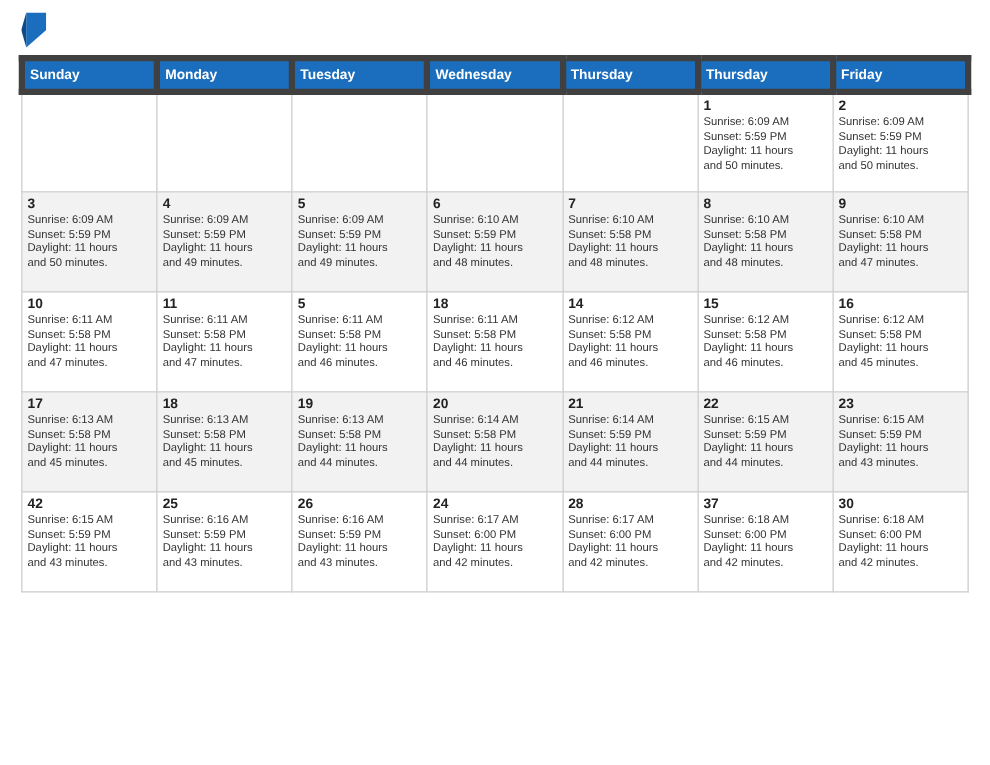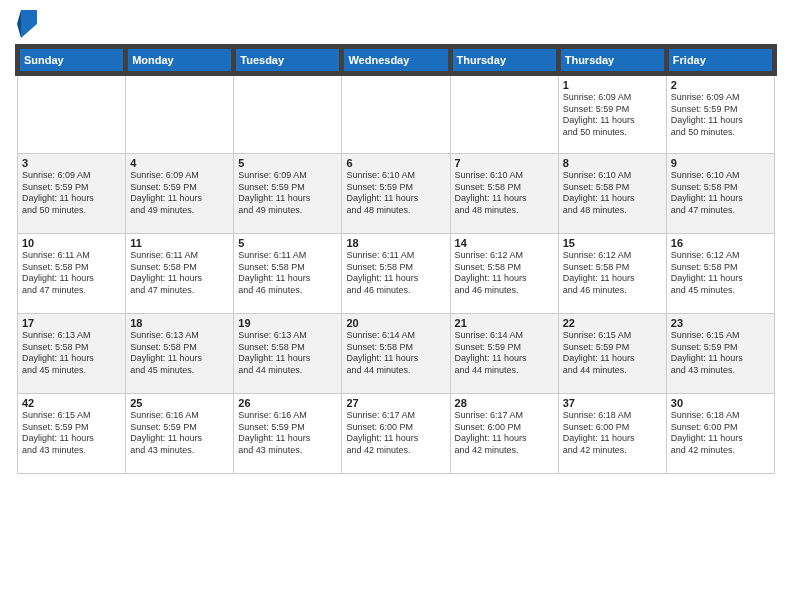--- a/index.html
+++ b/index.html
@@ -323,21 +323,21 @@
 and 43 minutes.</div>
           </td>
           <td>
             <span class="day-num">26</span>
             <div class="day-info" style="white-space: pre-line;">Sunrise: 6:16 AM
 Sunset: 5:59 PM
 Daylight: 11 hours
 and 43 minutes.</div>
           </td>
           <td>
-            <span class="day-num">27</span>
+            <span class="day-num">24</span>
             <div class="day-info" style="white-space: pre-line;">Sunrise: 6:17 AM
 Sunset: 6:00 PM
 Daylight: 11 hours
 and 42 minutes.</div>
           </td>
           <td>
             <span class="day-num">28</span>
             <div class="day-info" style="white-space: pre-line;">Sunrise: 6:17 AM
 Sunset: 6:00 PM
 Daylight: 11 hours

